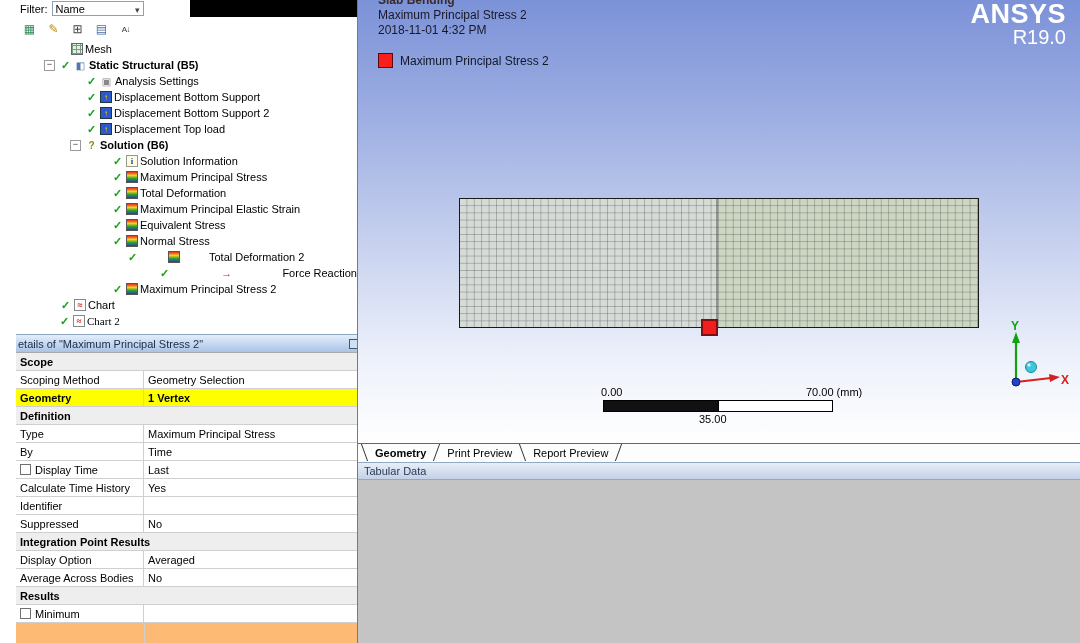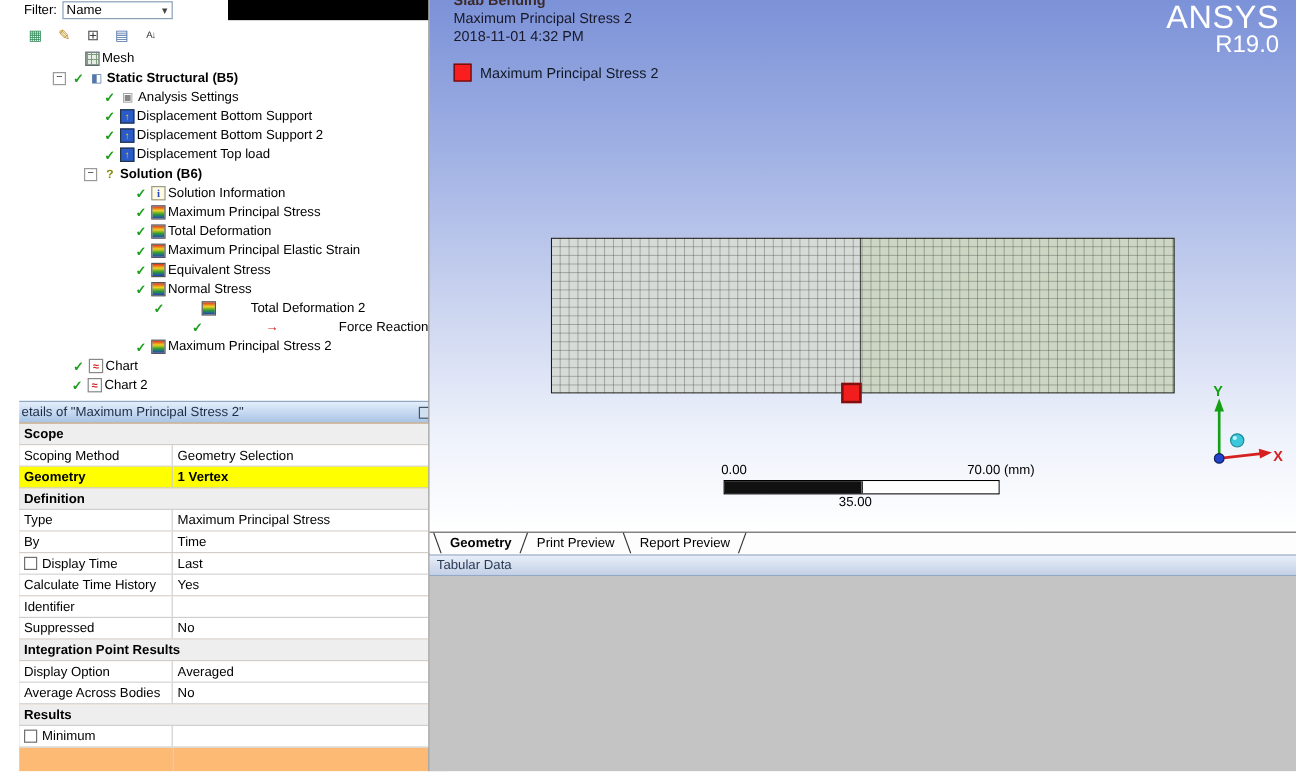--- a/index.html
+++ b/index.html
@@ -81,21 +81,21 @@
   
   #main{position:absolute;left:357px;top:0;width:723px;height:643px;border-left:1px solid #7a7a7a;
         box-sizing:border-box;background:#fff;}
   #viewport{position:absolute;top:0;left:0;right:0;height:443px;overflow:hidden;
       background:linear-gradient(180deg,#7c92d8 0%,#9fb0e3 28%,#ccd5f0 58%,#eef2fb 82%,#ffffff 100%);}
   #annotation{position:absolute;left:20px;top:-7px;font-size:12px;line-height:15px;color:#181828;}
   #annotation .l0{font-weight:bold;color:#3a2a2a;}
   #legend{position:absolute;left:20px;top:53px;display:flex;align-items:center;font-size:12px;color:#101826;}
   #legend-swatch{width:13px;height:13px;border:1px solid #5a0a0a;margin-right:7px;}
   #brand{position:absolute;right:14px;top:0;text-align:right;color:#fff;}
-  #brand .nm{font-size:27px;font-weight:normal;letter-spacing:.5px;line-height:29px;}
+  #brand .nm{font-size:27px;font-weight:bold;letter-spacing:.5px;line-height:29px;}
   #brand .vr{font-size:20px;line-height:16px;}
   #mesh-fig{position:absolute;left:101px;top:198px;width:520px;height:130px;}
   #probe-marker{position:absolute;left:343px;top:319px;width:17px;height:17px;background:#f21d1d;
       border:2px solid #801010;box-sizing:border-box;}
   #triad{position:absolute;right:8px;top:318px;}
   .slabel{position:absolute;font-size:11px;color:#000;}
   #scale-min{left:243px;top:386px;}
   #scale-max{left:448px;top:386px;}
   #scale-mid{left:341px;top:413px;}
   #scale-bar{position:absolute;left:245px;top:400px;width:228px;height:10px;border:1px solid #000;
@@ -232,21 +232,21 @@
           <span class="ic ic-check" data-name="check-icon"></span>
           <span class="ic ic-result" data-name="result-icon"></span>
           <span class="tree-label" data-name="tree-item-label">Maximum Principal Stress 2</span>
         </div>
         <div class="tree-row" data-name="tree-item" style="padding-left: 28px;">
           <span class="expander empty" data-name="expander-spacer"></span>
           <span class="ic ic-check" data-name="check-icon"></span>
           <span class="ic ic-chart" data-name="chart-icon"></span>
           <span class="tree-label" data-name="tree-item-label">Chart</span>
         </div>
-        <div class="tree-row" data-name="tree-item" style="padding-left: 27px;">
+        <div class="tree-row" data-name="tree-item" style="padding-left: 27px; font-family: Liberation Serif, serif;">
           <span class="expander empty" data-name="expander-spacer"></span>
           <span class="ic ic-check" data-name="check-icon"></span>
           <span class="ic ic-chart" data-name="chart-icon"></span>
           <span class="tree-label" data-name="tree-item-label">Chart 2</span>
         </div>
       </div>
 
     <div id="tree-scroll" class="vscroll" data-name="tree-scrollbar">
       <div class="sb-btn sb-up" data-name="scroll-up-icon">▲</div>
       <div id="tree-thumb" class="sb-thumb" data-name="scrollbar-thumb"></div>

